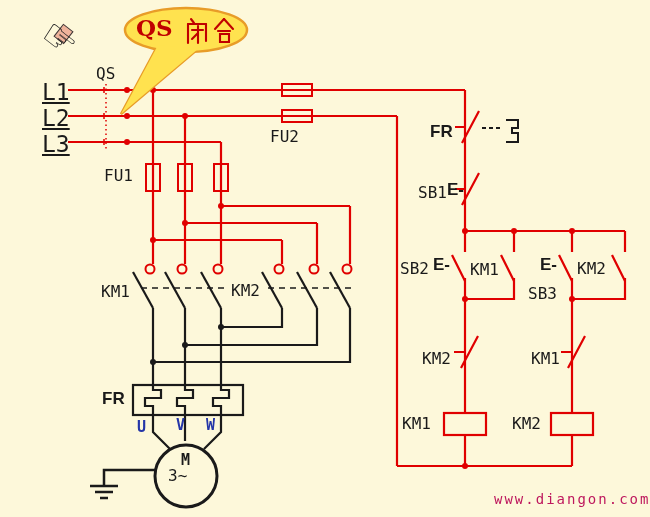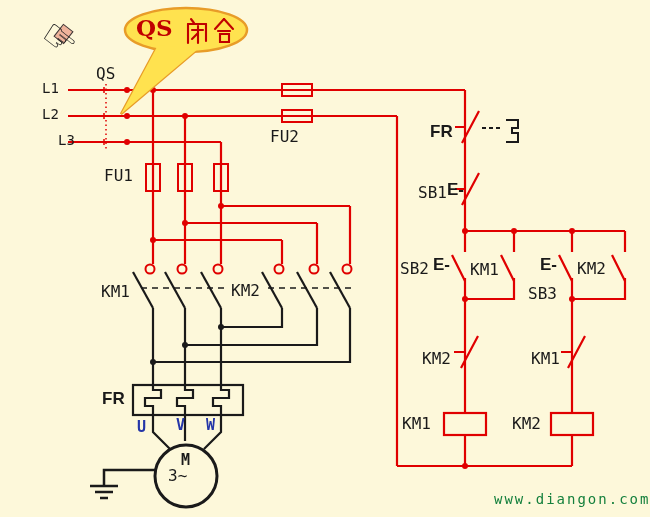--- a/index.html
+++ b/index.html
@@ -1,30 +1,30 @@
 <!DOCTYPE html>
 <html><head>
 <meta charset="utf-8">
 <style>
   html,body{margin:0;padding:0;}
   .stage{position:relative;width:650px;height:517px;background:#fdf8da;overflow:hidden;
          font-family:"DejaVu Sans Mono",monospace;}
   svg{position:absolute;left:0;top:0;}
   .lbl{position:absolute;font-size:16px;color:#1a1a1a;line-height:1;white-space:pre;}
-  .lbl-rail{font-size:14px;}
+  .lbl-rail{font-size:23px;text-decoration:underline;}
   .lbl-bold{font-family:"Liberation Sans",sans-serif;font-weight:bold;font-size:17px;text-align:center;}
   .lbl-act{font-family:"Liberation Sans",sans-serif;font-weight:bold;font-size:17px;}
   .lbl-blue{color:#2536a8;font-weight:bold;font-size:15px;}
   .lbl-motor{font-weight:bold;font-size:15px;}
   .lbl-phase{font-size:16px;}
   .callout-latin{position:absolute;left:136px;top:16px;font-family:"DejaVu Serif",serif;
                  font-weight:bold;font-size:23px;color:#c00000;line-height:1;}
   .callout-full{position:absolute;left:130px;top:10px;width:120px;height:40px;opacity:0;}
   .watermark{position:absolute;left:494px;top:492px;font-size:14px;letter-spacing:2px;
-             color:#15803d;line-height:1;}
+             color:#be185d;line-height:1;}
   .hand{position:absolute;left:44px;top:12px;width:70px;height:75px;}
   .hand .cuff{position:absolute;left:13px;top:14px;width:11px;height:14px;background:#efb39b;
               border:1.5px solid #3a3a3a;transform:rotate(38deg);}
   .hand .glyph{position:absolute;left:2px;top:2px;font-size:48px;color:#222;line-height:1;
                transform:rotate(38deg);transform-origin:50% 50%;}
 </style>
 </head>
 <body>
 
 <div class="stage">
@@ -198,21 +198,21 @@
   <span class="callout-full">QS 闭合</span>
   <span class="callout-latin">QS</span>
 
   <div class="hand">
     <div class="cuff"></div>
     <span class="glyph">☞</span>
   </div>
 
   <div class="lbl lbl-rail" style="left:42px;top:81px">L1</div>
   <div class="lbl lbl-rail" style="left:42px;top:107px">L2</div>
-  <div class="lbl lbl-rail" style="left:58px;top:133px">L3</div>
+  <div class="lbl lbl-rail" style="left:42px;top:133px">L3</div>
   <div class="lbl" style="left:96px;top:66px">QS</div>
 
   <div class="lbl" style="left:104px;top:168px">FU1</div>
   <div class="lbl" style="left:270px;top:129px">FU2</div>
 
   <div class="lbl" style="left:101px;top:284px">KM1</div>
   <div class="lbl" style="left:231px;top:283px">KM2</div>
   <div class="lbl lbl-bold" style="left:102px;top:390px">FR</div>
 
   <div class="lbl lbl-blue" style="left:137px;top:420px">U</div>

